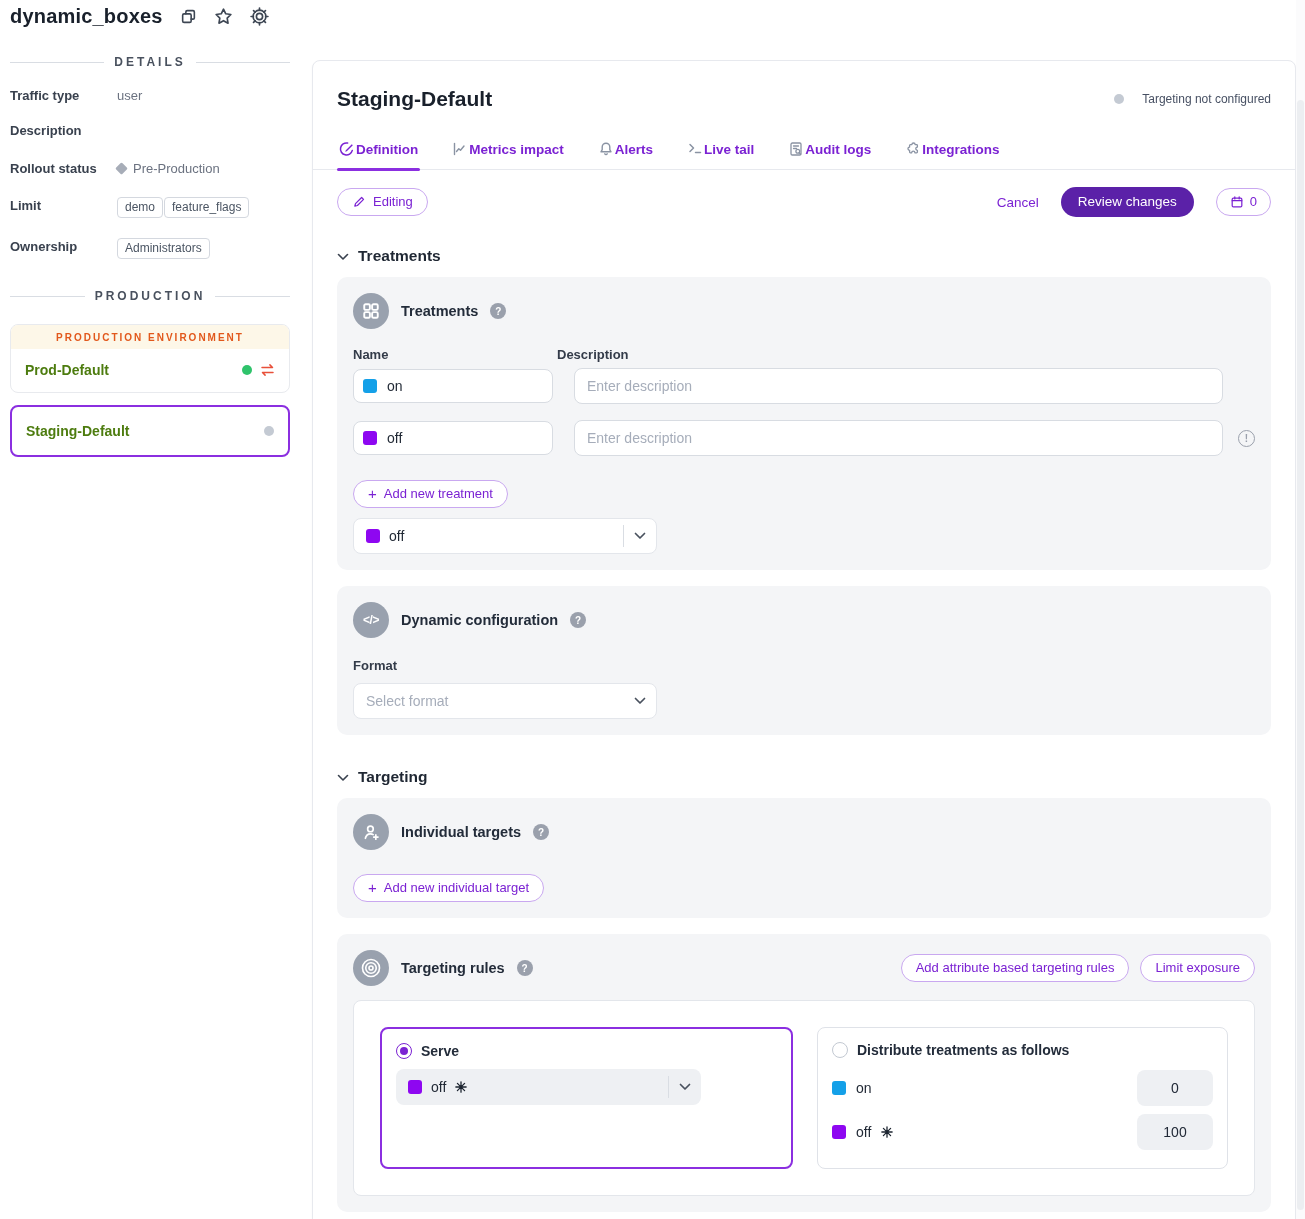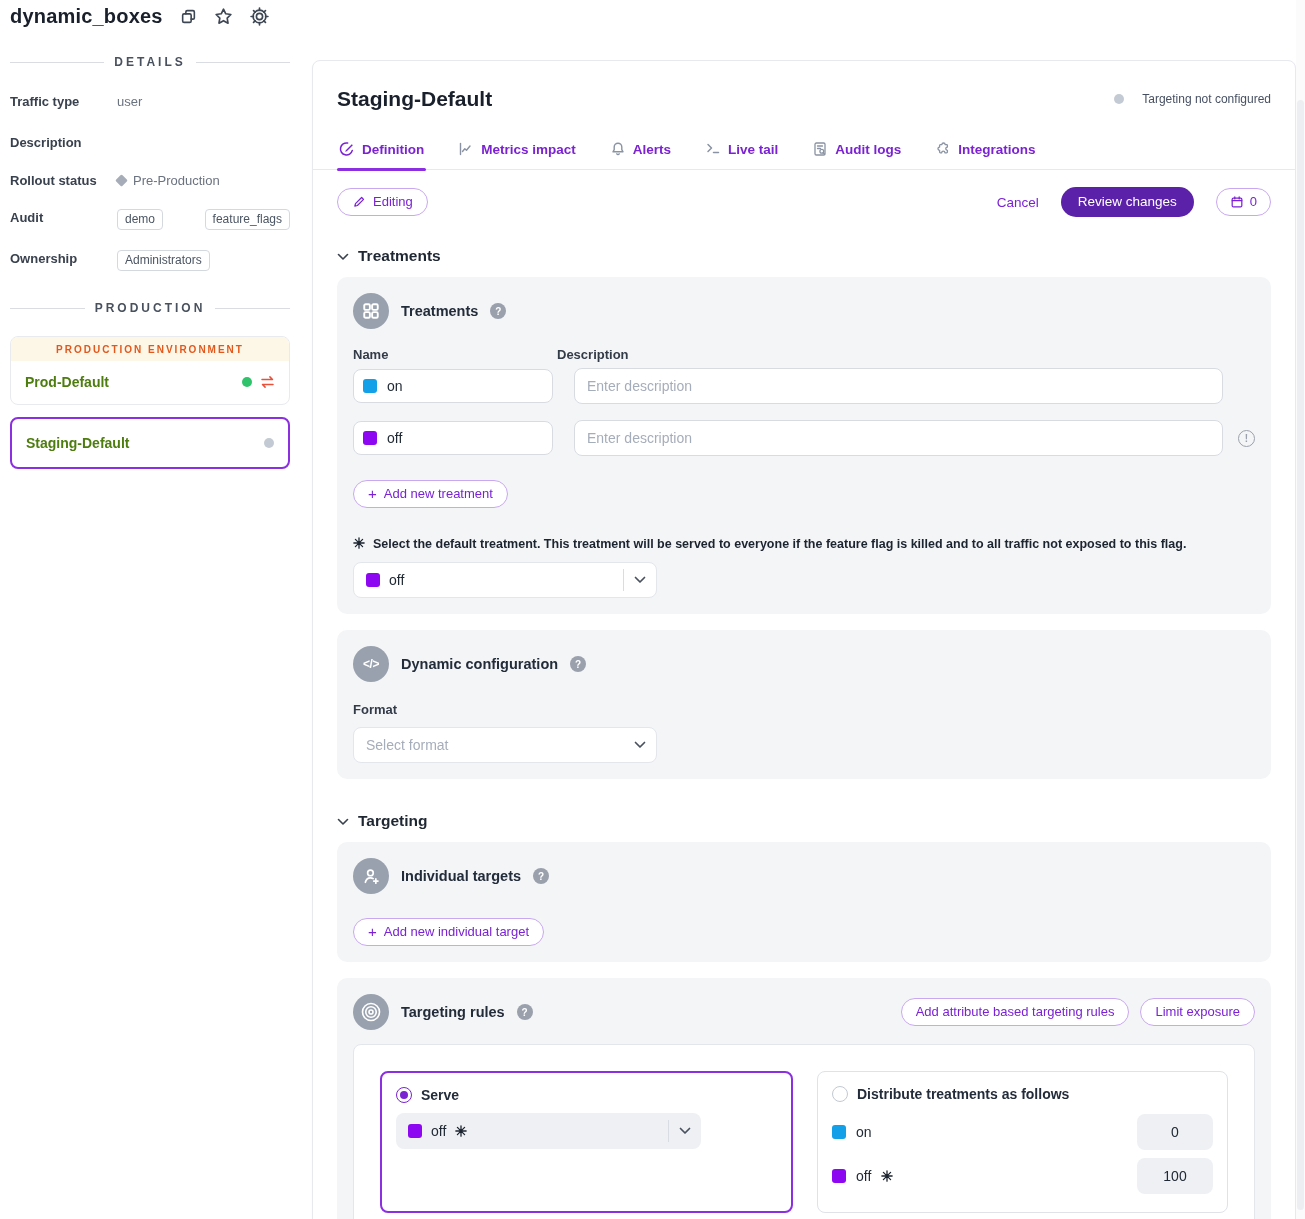--- a/index.html
+++ b/index.html
@@ -10,26 +10,26 @@
   
   .app-header { position:absolute; left:10px; top:2px; display:flex; align-items:center; gap:17px; height:28px; }
   .app-title { font-size:20px; font-weight:700; color:#19202b; letter-spacing:.2px; }
   .hdr-icon { color:#3d4653; cursor:pointer; display:flex; align-items:center; }
 
   
   .sidebar { position:absolute; left:10px; top:55px; width:280px; }
   .side-heading { display:flex; align-items:center; gap:10px; font-size:12px; font-weight:700;
     letter-spacing:3px; color:#49515e; }
   .side-heading::before, .side-heading::after { content:""; flex:1; border-top:1px solid #d9dde3; }
-  .detail-row { display:flex; align-items:flex-start; margin-top:24px; }
+  .detail-row { display:flex; align-items:flex-start; margin-top:18px; }
   .detail-label { width:107px; flex:none; font-size:13px; font-weight:700; color:#39414e; line-height:17px; }
   .detail-value { flex:1; font-size:13px; color:#6b7280; line-height:17px; }
   .rollout { display:flex; align-items:center; gap:7px; }
   .diamond { width:9px; height:9px; background:#a7adb8; transform:rotate(45deg); border-radius:1.5px; flex:none; }
-  .chips { display:flex; gap:1px; flex-wrap:wrap;justify-content:space-between; }
+  .chips { display:flex; gap:1px; flex-wrap:wrap; }
   .chip { font-size:12px; color:#4b5563; border:1px solid #d4d8df; border-radius:4px; padding:2px 7px;
     background:#fff; line-height:15px; cursor:pointer; }
 
   .env-heading { margin-top:30px; }
   .env-card { margin-top:21px; border:1px solid #e8eaee; border-radius:8px; background:#fff; overflow:hidden; cursor:pointer; }
   .env-banner { background:#fdf7e8; color:#e2581c; font-size:10px; font-weight:700; letter-spacing:2px;
     text-align:center; padding:7px 0 6px; }
   .env-row { display:flex; align-items:center; padding:13px 14px 14px; gap:8px; }
   .env-name { font-size:14px; font-weight:700; color:#4d7c0f; flex:1; }
   .dot { width:10px; height:10px; border-radius:50%; flex:none; }
@@ -41,21 +41,21 @@
 
   
   .main-card { position:absolute; left:312px; top:60px; width:984px; height:1200px;
     background:#fff; border:1px solid #e7e9ee; border-radius:8px; box-shadow:0 1px 2px rgba(20,30,50,.04);
     padding:0 24px; }
   .title-row { display:flex; align-items:center; margin-top:26px; }
   .page-title { font-size:21px; font-weight:700; color:#19202b; flex:1; }
   .status-badge { display:flex; align-items:center; gap:18px; font-size:12px; color:#475063; }
 
   .tabs { display:flex; gap:30px; margin:24px -24px 0; padding:0 24px; border-bottom:1px solid #e7e9ee; }
-  .tab { display:flex; align-items:center; gap:7px; font-size:13.5px; font-weight:700; color:#7b22d3;
+  .tab { display:flex; align-items:center; gap:1px; font-size:13.5px; font-weight:700; color:#7b22d3;
     padding:6px 2px 12px; cursor:pointer; position:relative; }
   .tab .t-icon { color:#8a93a3; }
   .tab.active .t-icon { color:#7b22d3; }
   .tab.active::after { content:""; position:absolute; left:0; right:0; bottom:-2px; height:3px;
     background:#8b2fe0; border-radius:3px; }
 
   .toolbar { display:flex; align-items:center; margin-top:17px; }
   .pill-btn { display:inline-flex; align-items:center; gap:7px; border:1px solid #c9a8f0; border-radius:16px;
     color:#7b22d3; font-size:13px; font-weight:400; background:#fff; padding:5px 14px; cursor:pointer; line-height:16px; }
   .toolbar-right { margin-left:auto; display:flex; align-items:center; gap:22px; }
@@ -171,21 +171,21 @@
 
   <div class="detail-row" style="margin-top:21px;">
     <span class="detail-label">Rollout status</span>
     <span class="detail-value rollout">
       <span class="diamond"></span>
       <span>Pre-Production</span>
     </span>
   </div>
 
   <div class="detail-row" style="margin-top:20px;">
-    <span class="detail-label">Audit</span>
+    <span class="detail-label">Limit</span>
     <span class="detail-value chips">
       <span class="chip">demo</span>
       <span class="chip">feature_flags</span>
     </span>
   </div>
 
   <div class="detail-row" style="margin-top:20px;">
     <span class="detail-label">Ownership</span>
     <span class="detail-value chips">
       <span class="chip">Administrators</span>
@@ -353,28 +353,20 @@
       <span class="row-gutter">
           <span class="info-icon">!</span>
         </span>
     </div>
 
     <button class="pill-btn add-btn">
       <span style="font-size:15px; line-height:14px;">+</span>
       <span>Add new treatment</span>
     </button>
 
-    <div class="note">
-      <span class="ast">
-        <svg width="12" height="12" viewBox="0 0 14 14" fill="none" stroke="#1c2430" stroke-width="1.5" stroke-linecap="round">
-          <path d="M7 1v12M1 7h12M2.8 2.8l8.4 8.4M11.2 2.8l-8.4 8.4"></path>
-        </svg>
-      </span>
-      <span>Select the default treatment. This treatment will be served to everyone if the feature flag is killed and to all traffic not exposed to this flag.</span>
-    </div>
 
     <div class="dropdown">
       <span class="dd-body">
         <span class="swatch inline sw-off"></span>
         <span>off</span>
       </span>
       <span class="dd-divider"></span>
       <span class="dd-chev">
         <svg width="12" height="8" viewBox="0 0 12 8" fill="none" stroke="currentColor" stroke-width="1.7" stroke-linecap="round" stroke-linejoin="round">
             <path d="M1.5 1.5L6 6l4.5-4.5"></path>

